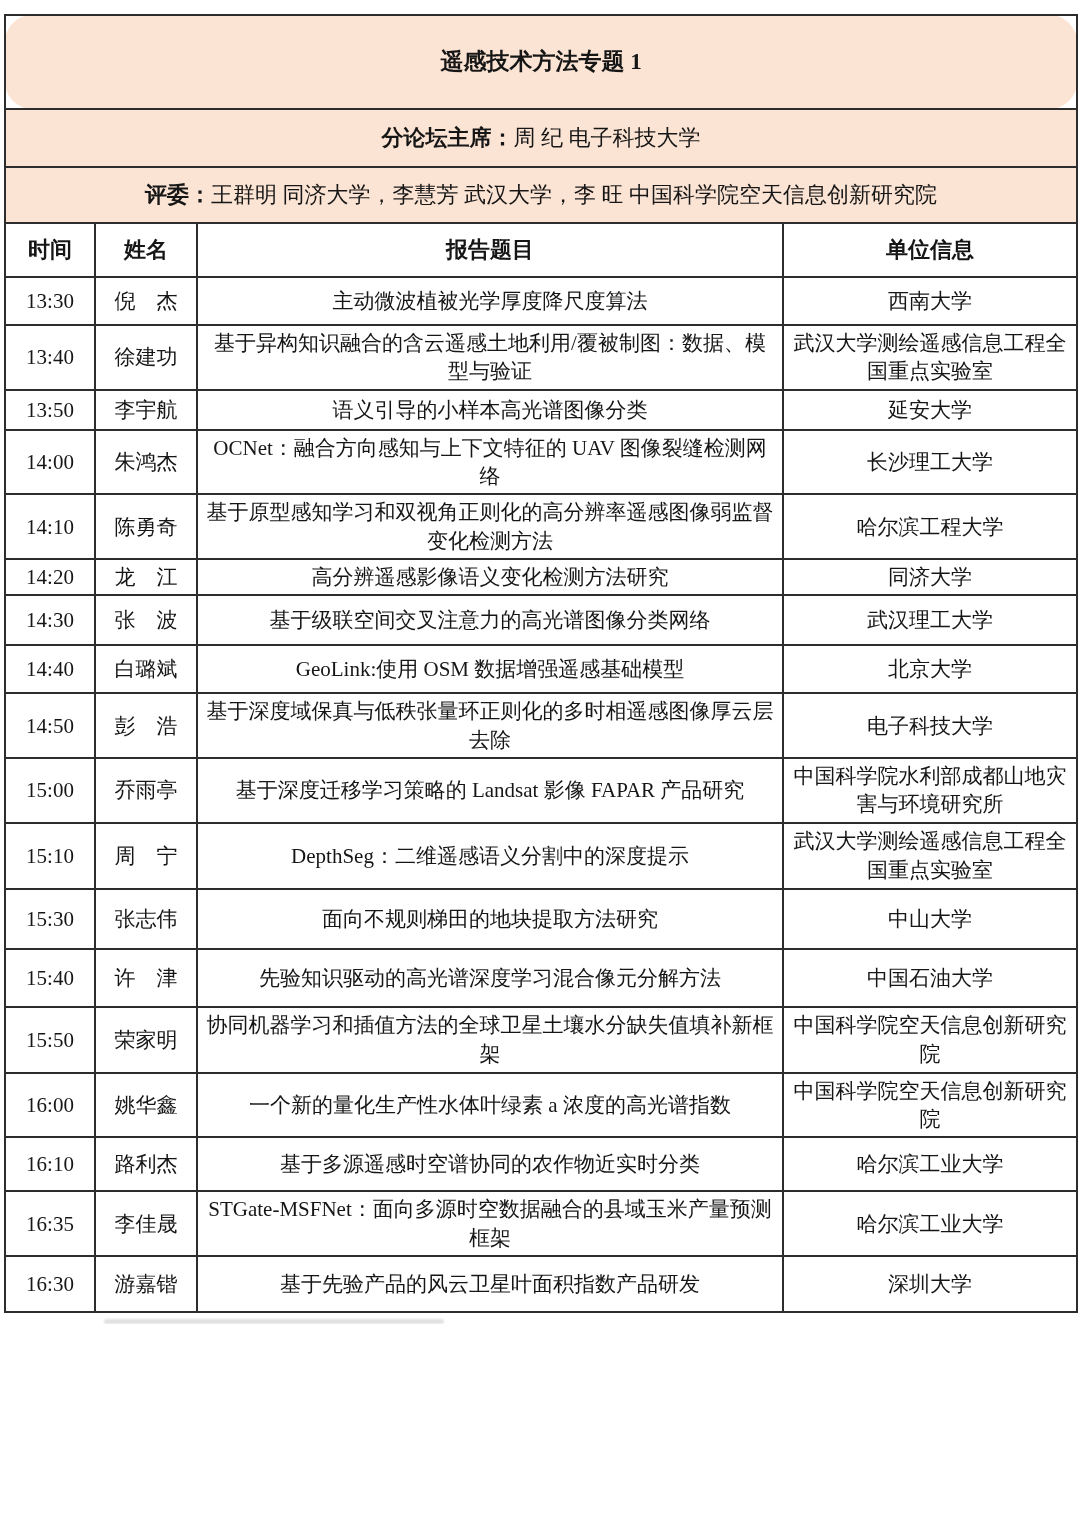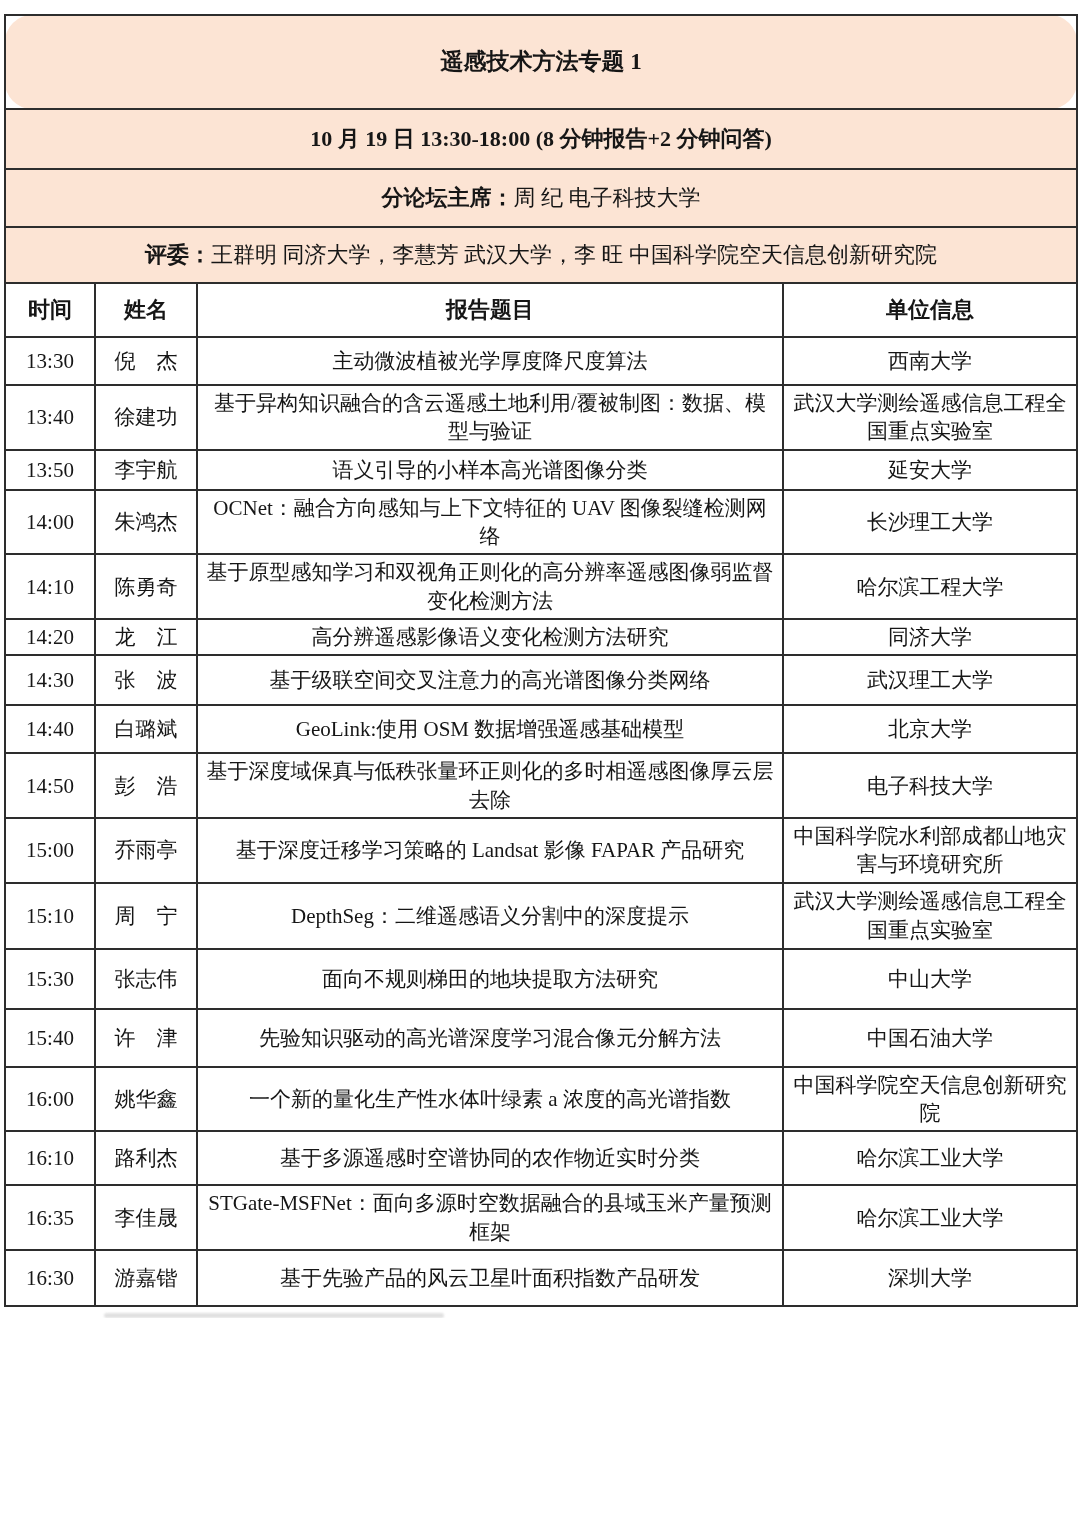--- a/index.html
+++ b/index.html
@@ -51,23 +51,20 @@
   <table class="schedule">
     <colgroup>
       <col style="width:90px">
       <col style="width:102px">
       <col style="width:586px">
       <col style="width:294px">
     </colgroup>
     <tbody>
       <tr class="session-title-row">
         <td colspan="4" class="peach">遥感技术方法专题 1</td>
-      </tr>
-      <tr class="session-time-row">
-        <td colspan="4" class="peach">10 月 19 日 13:30-18:00 (8 分钟报告+2 分钟问答)</td>
       </tr>
       <tr class="chair-row">
         <td colspan="4" class="peach">
           <span class="b">分论坛主席：</span><span>周  纪 电子科技大学</span>
         </td>
       </tr>
       <tr class="judges-row">
         <td colspan="4" class="peach">
           <span class="b">评委：</span><span>王群明 同济大学，李慧芳 武汉大学，李  旺 中国科学院空天信息创新研究院</span>
         </td>
@@ -151,20 +148,26 @@
           <td class="name-cell">张志伟</td>
           <td class="title-cell">面向不规则梯田的地块提取方法研究</td>
           <td class="org-cell">中山大学</td>
         </tr>
         <tr style="height: 58px;">
           <td class="time-cell">15:40</td>
           <td class="name-cell">许　津</td>
           <td class="title-cell">先验知识驱动的高光谱深度学习混合像元分解方法</td>
           <td class="org-cell">中国石油大学</td>
         </tr>
+        <tr style="height: 66px;">
+          <td class="time-cell">15:50</td>
+          <td class="name-cell">荣家明</td>
+          <td class="title-cell">协同机器学习和插值方法的全球卫星土壤水分缺失值填补新框架</td>
+          <td class="org-cell">中国科学院空天信息创新研究院</td>
+        </tr>
         <tr style="height: 60px;">
           <td class="time-cell">16:00</td>
           <td class="name-cell">姚华鑫</td>
           <td class="title-cell">一个新的量化生产性水体叶绿素 a 浓度的高光谱指数</td>
           <td class="org-cell">中国科学院空天信息创新研究院</td>
         </tr>
         <tr style="height: 54px; margin-top: 20px;">
           <td class="time-cell">16:10</td>
           <td class="name-cell">路利杰</td>
           <td class="title-cell">基于多源遥感时空谱协同的农作物近实时分类</td>

